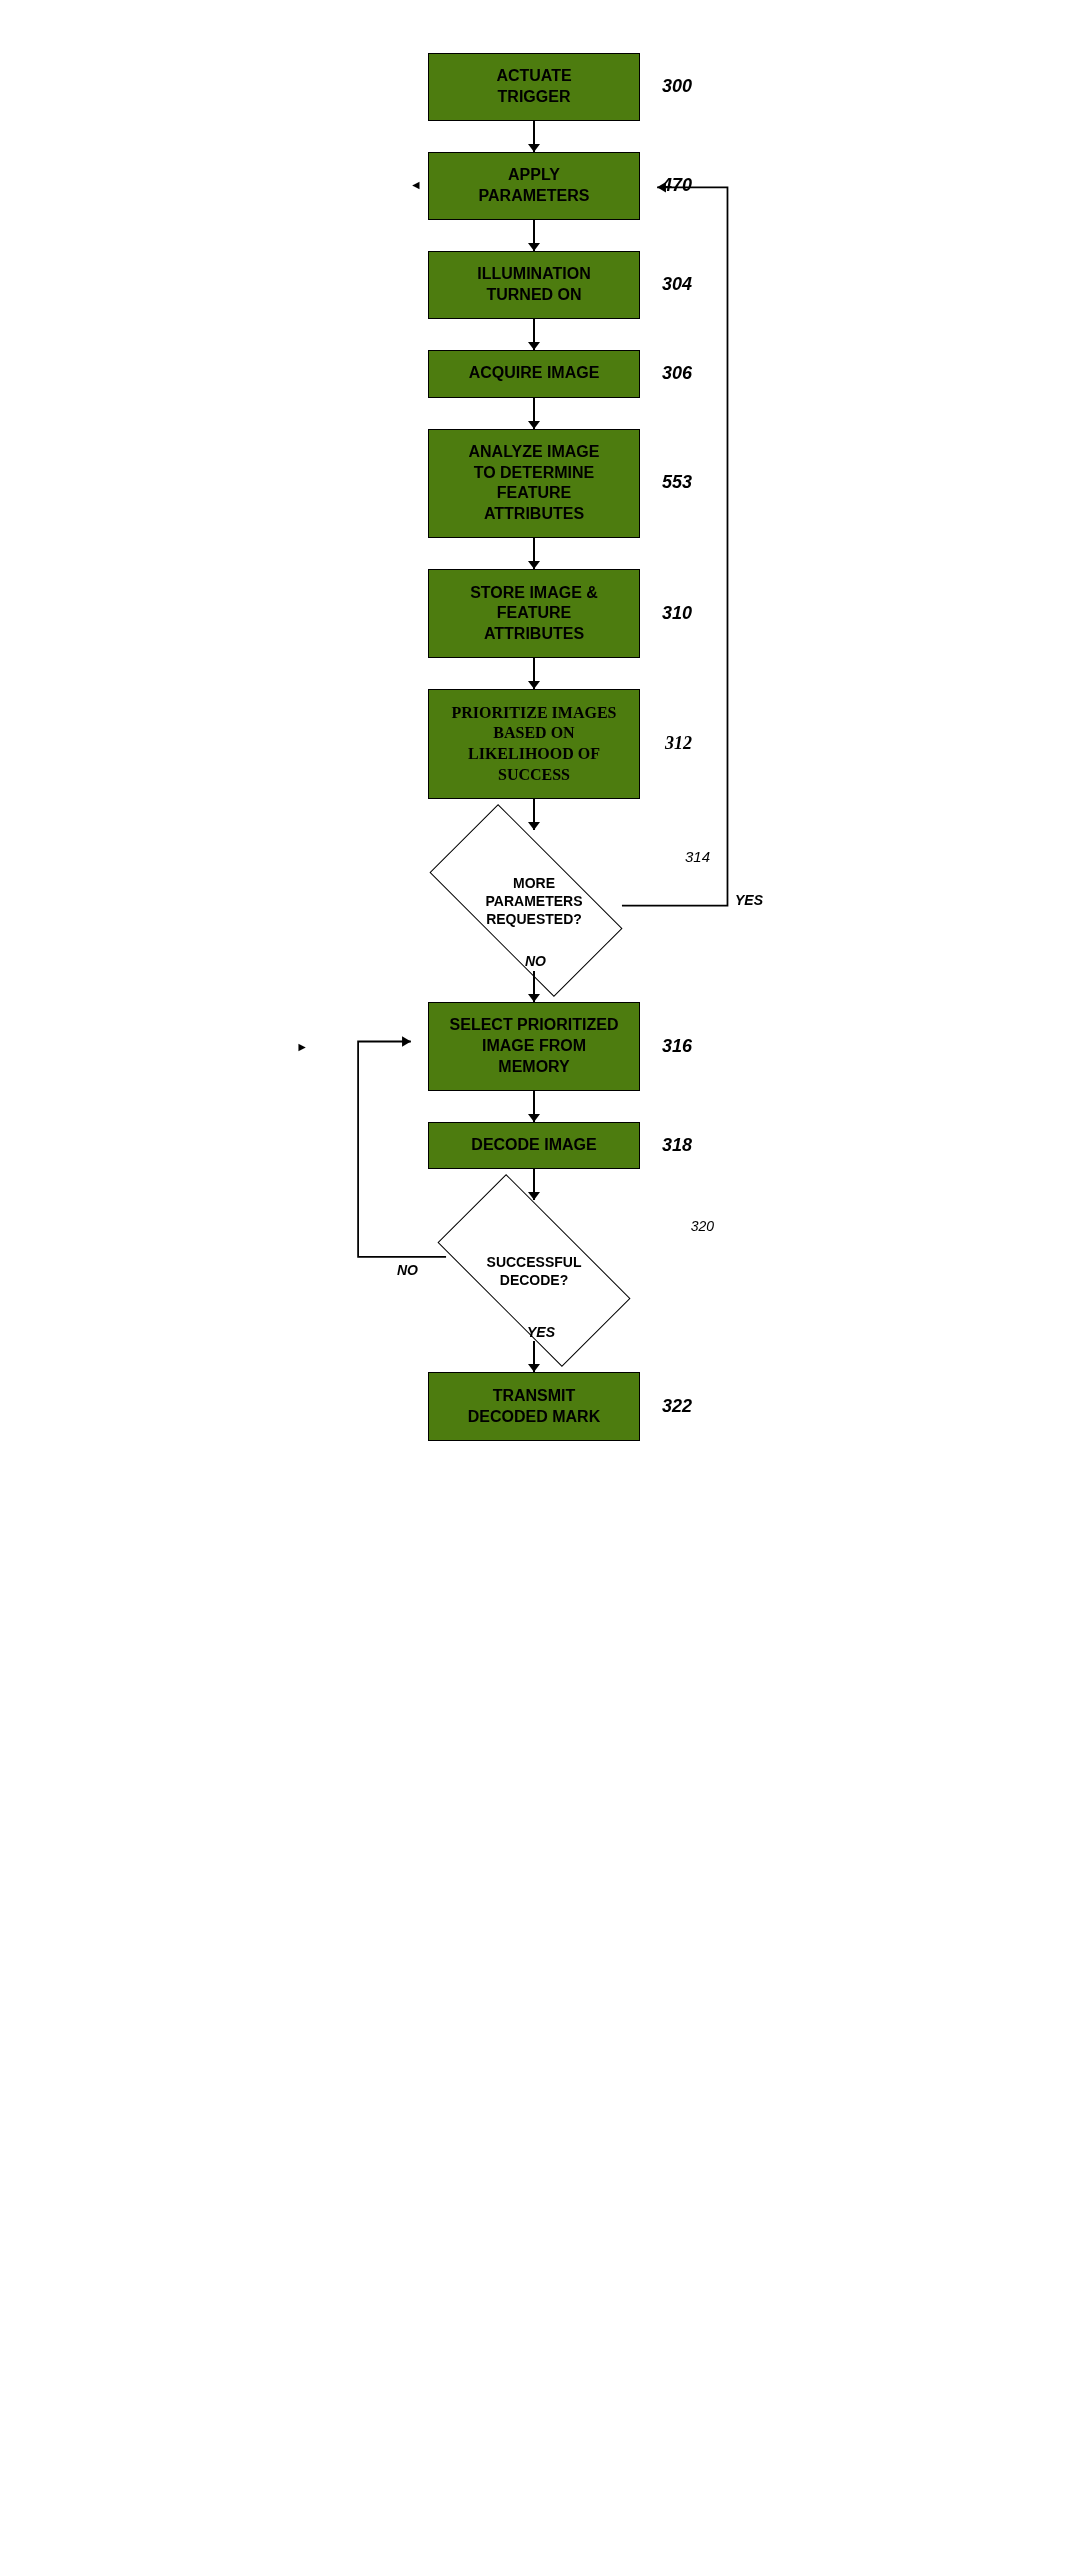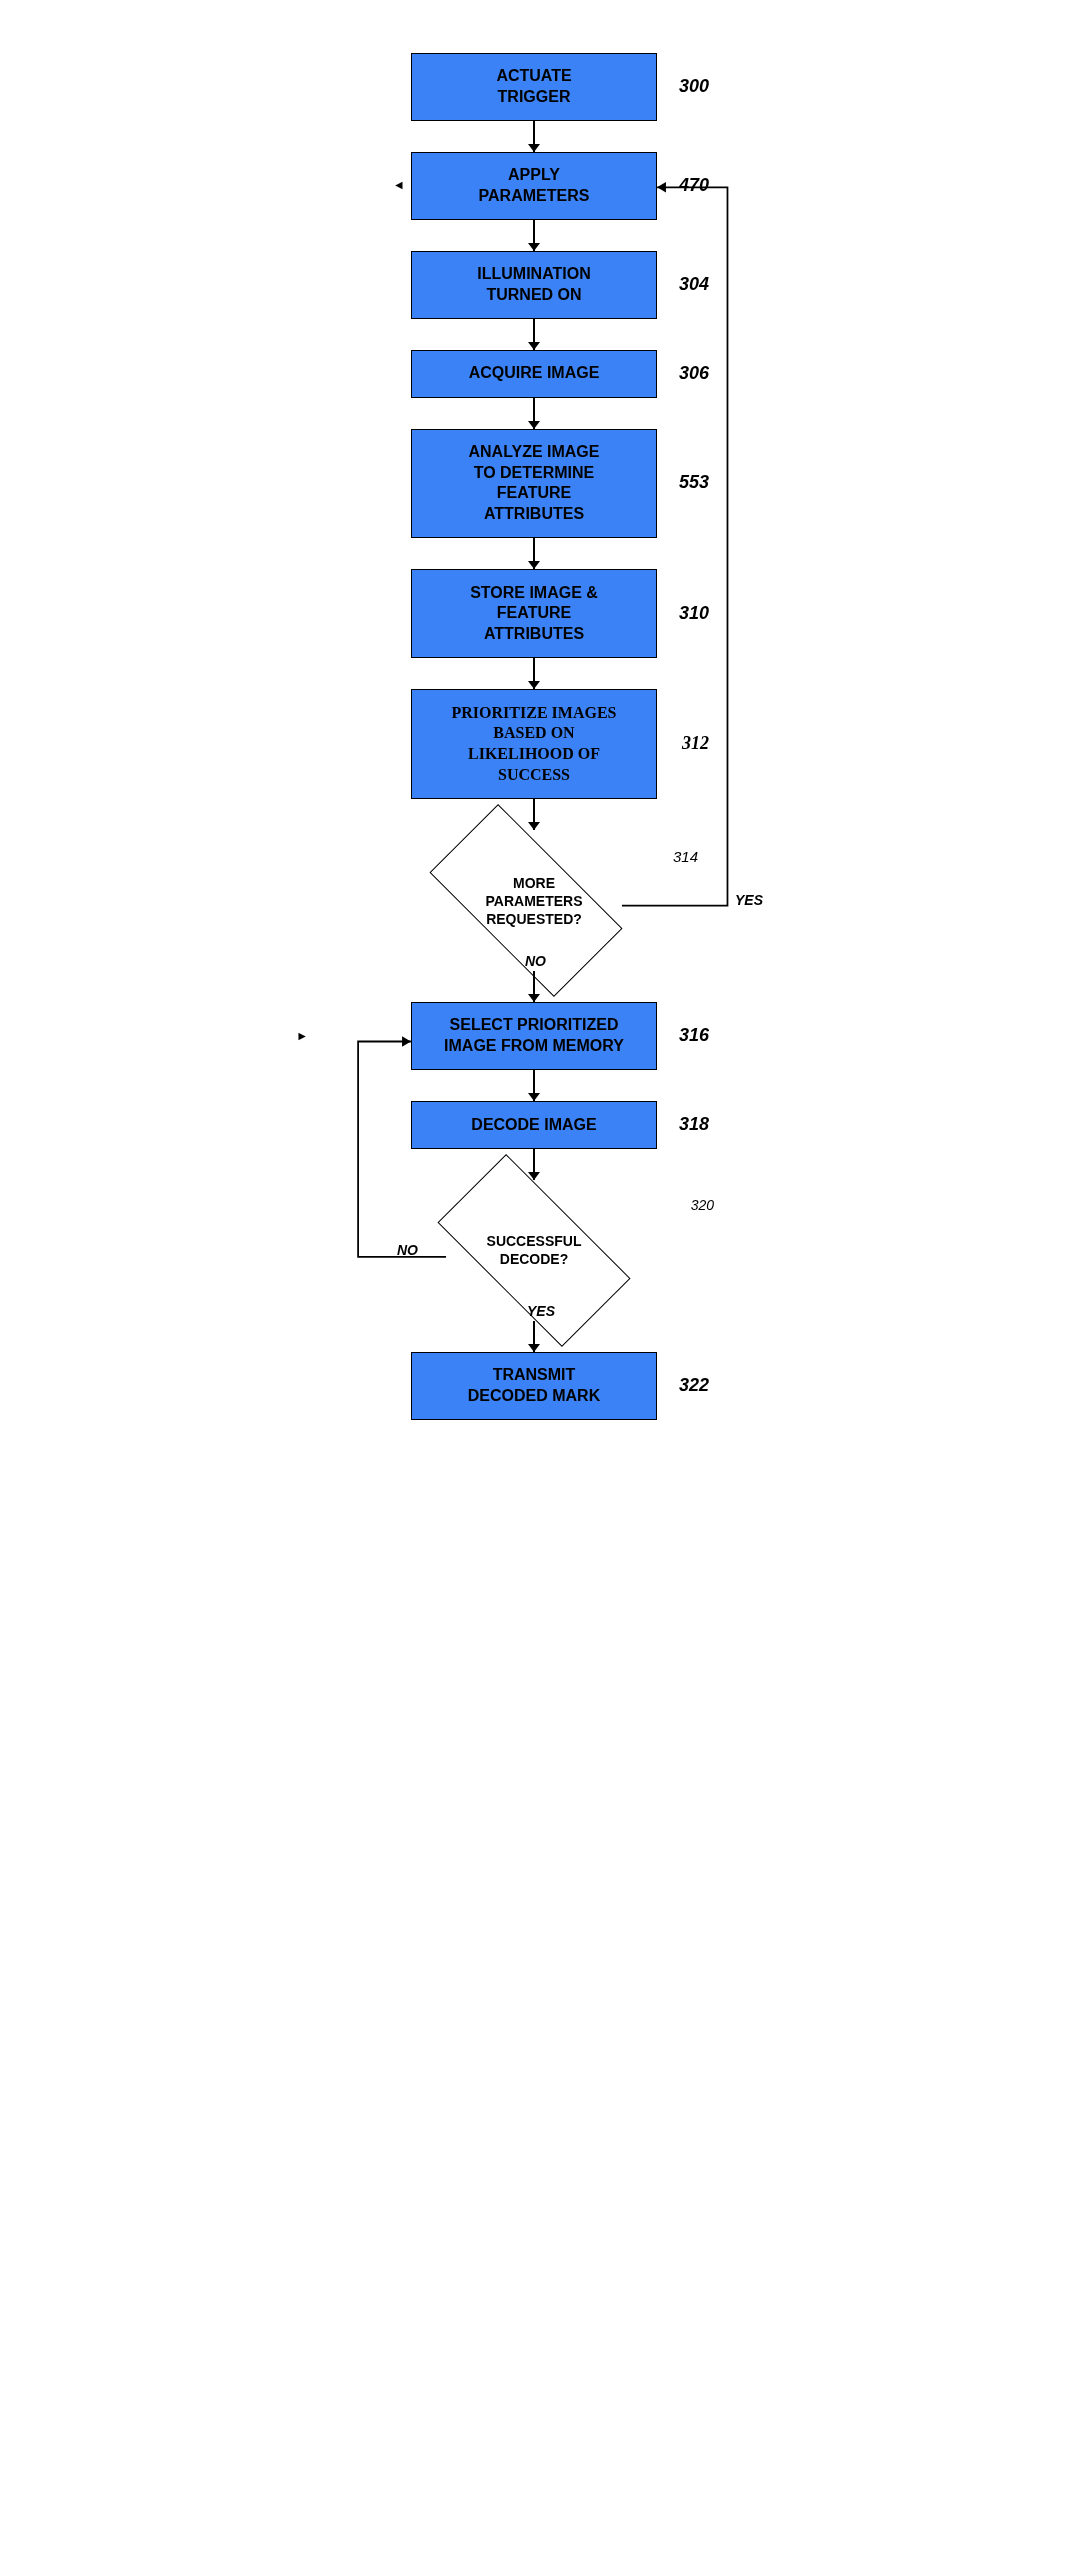--- a/index.html
+++ b/index.html
@@ -15,28 +15,28 @@
     }
     .flowchart {
       display: flex;
       flex-direction: column;
       align-items: center;
       position: relative;
       width: 616px;
     }
     .box {
       border: 1.8px solid #000;
-      background: #3b82f6;
+      background: #4d7c0f;
       text-align: center;
       font-size: 16px;
       font-weight: bold;
       font-family: Arial, sans-serif;
       padding: 12.3px 17.6px;
       position: relative;
-      width: 246px;
+      width: 212px;
       line-height: 1.3;
     }
     .diamond {
       width: 176px;
       height: 97px;
       background: #fff;
       border: 1.8px solid #000;
       transform: rotate(45deg);
       position: relative;
     }
@@ -161,21 +161,21 @@
   </div>
 
   <div class="arrow" style="height:31px;"></div>
 
   <div class="step-row" style="position:relative; height: 141px; width: 616px; justify-content: center;">
     <div style="position:relative; width:193px; height:114px; display:flex; align-items:center; justify-content:flex-start;">
       <div class="diamond"></div>
       <div class="diamond-label">MORE<br>PARAMETERS<br>REQUESTED?</div>
     </div>
 
-    <div style="position:absolute;right:144px;top:17.6px;font-size:15px;font-style:italic;">314</div>
+    <div style="position:absolute;right:132px;top:17.6px;font-size:15px;font-style:italic;">314</div>
 
     <div style="position:absolute;right:79px;top:62px;font-size:14px;font-weight:bold;font-style:italic;">YES</div>
 
     <div style="position:absolute;left:299px;bottom:1.8px;font-size:14px;font-weight:bold;font-style:italic;">NO</div>
   </div>
 
   <div class="arrow" style="height:31px;"></div>
 
   <div class="step-row" style="position:relative;">
 

